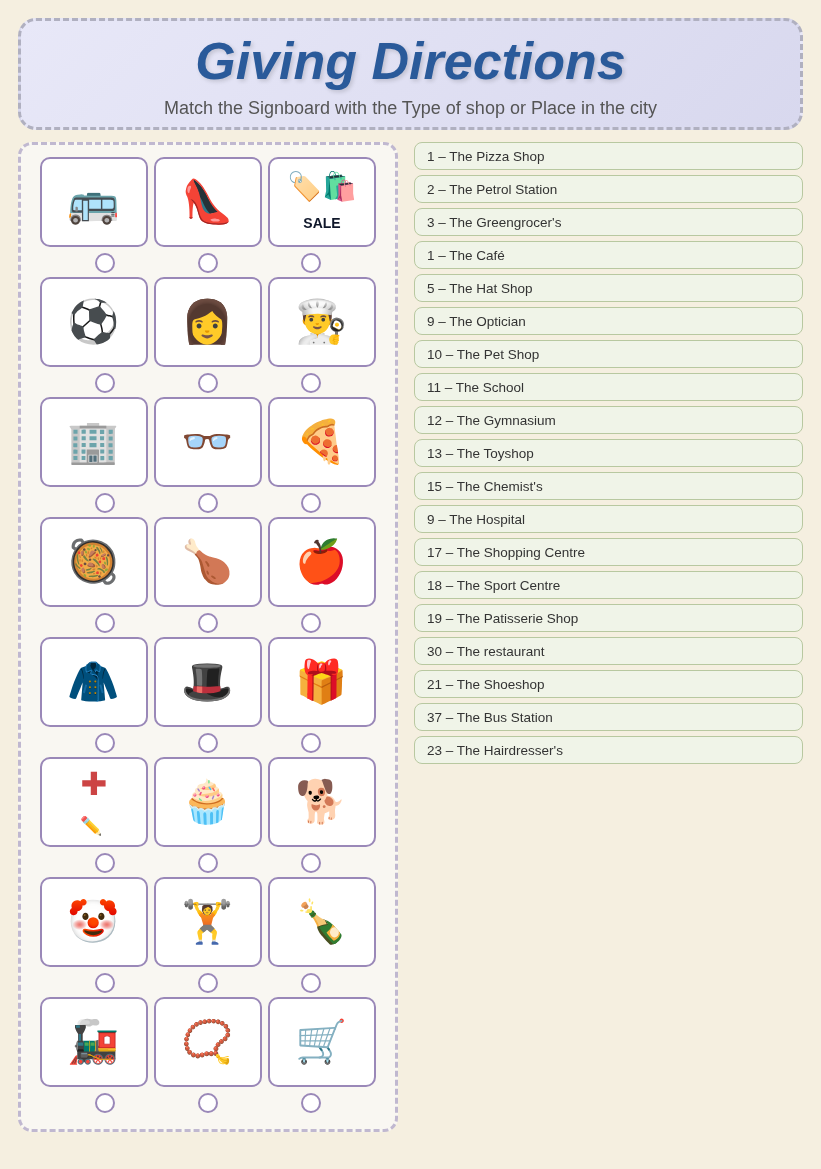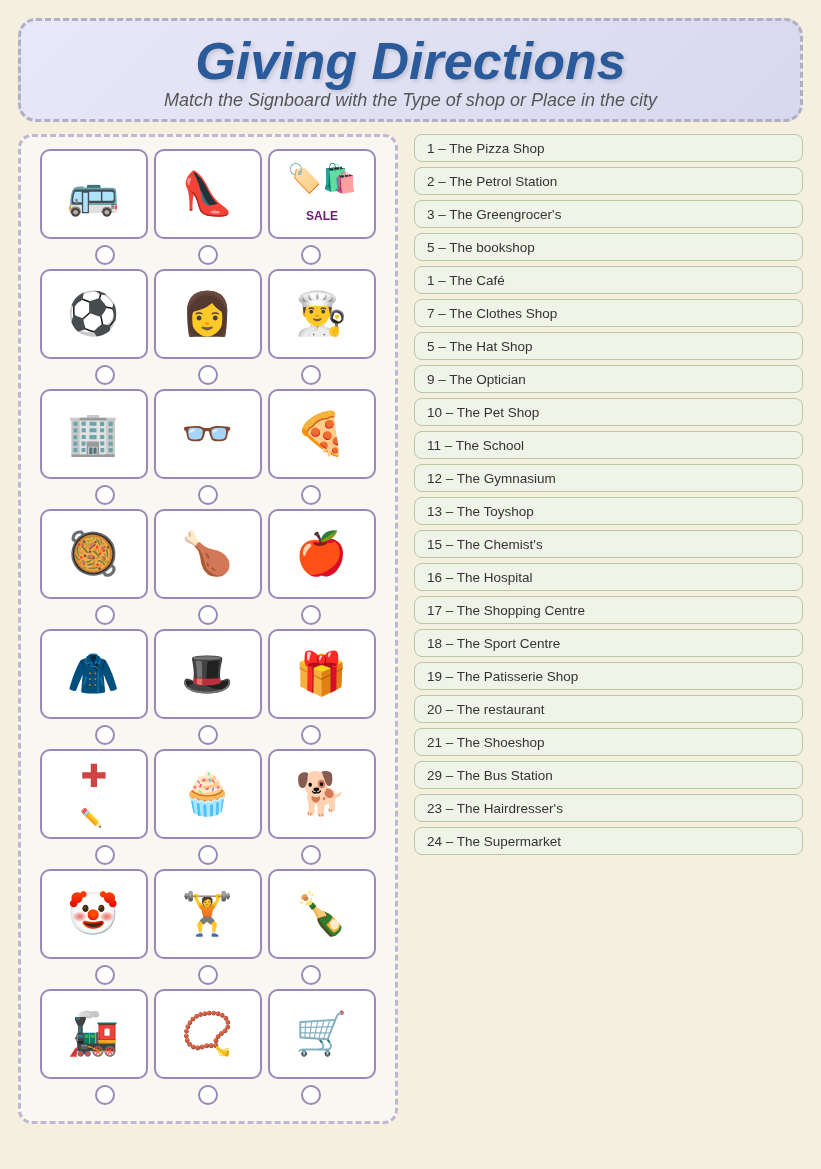--- a/index.html
+++ b/index.html
@@ -33,22 +33,21 @@
       font-weight: bold;
       text-shadow: 2px 2px 4px rgba(0,0,0,0.15);
       line-height: 1.1;
       font-style: italic;
     }
 
     .subtitle {
       font-size: 18px;
       font-family: 'Comic Sans MS', cursive, sans-serif;
       color: #555;
-      font-style: italic;
-      margin-top: 0;
+      margin-top: 8px;
     }
 
     
     .main-content {
       display: flex;
       gap: 16px;
       margin-top: 8px;
     }
 
     
@@ -145,21 +144,21 @@
       <div class="image-grid-container">
 
         <div class="image-row">
           <div class="image-cell">
             <span class="cell-icon">🚌</span>
           </div>
           <div class="image-cell">
             <span class="cell-icon">👠</span>
           </div>
           <div class="image-cell">
-            <span style="font-size:28px; text-align:center; padding:4px;">🏷️🛍️<br><small style="font-size:12px;color:#701a75;font-weight:bold;">SALE</small></span>
+            <span style="font-size:28px; text-align:center; padding:4px;">🏷️🛍️<br><small style="font-size:14px;color:#0f172a;font-weight:bold;">SALE</small></span>
           </div>
         </div>
 
         <div class="row-connectors">
           <div class="connector-circle"></div>
           <div class="connector-circle"></div>
           <div class="connector-circle"></div>
         </div>
 
         <div class="image-row">
@@ -288,35 +287,32 @@
           <div class="connector-circle"></div>
         </div>
 
       </div>
     </div>
 
     <div class="right-panel">
     <div class="list-item-box">1 – The Pizza Shop</div>
         <div class="list-item-box">2 – The Petrol Station</div>
         <div class="list-item-box">3 – The Greengrocer's</div>
-        <div class="list-item-box">5 – The bookshop</div>
         <div class="list-item-box">1 – The Café</div>
-        <div class="list-item-box">7 – The Clothes Shop</div>
         <div class="list-item-box">5 – The Hat Shop</div>
         <div class="list-item-box">9 – The Optician</div>
         <div class="list-item-box">10 – The Pet Shop</div>
         <div class="list-item-box">11 – The School</div>
         <div class="list-item-box">12 – The Gymnasium</div>
         <div class="list-item-box">13 – The Toyshop</div>
         <div class="list-item-box">15 – The Chemist's</div>
-        <div class="list-item-box">16 – The Hospital</div>
+        <div class="list-item-box">9 – The Hospital</div>
         <div class="list-item-box">17 – The Shopping Centre</div>
         <div class="list-item-box">18 – The Sport Centre</div>
         <div class="list-item-box">19 –  The Patisserie Shop</div>
-        <div class="list-item-box">20 – The restaurant</div>
+        <div class="list-item-box">30 – The restaurant</div>
         <div class="list-item-box">21 – The Shoeshop</div>
-        <div class="list-item-box">29 – The Bus Station</div>
+        <div class="list-item-box">37 – The Bus Station</div>
         <div class="list-item-box">23 – The Hairdresser's</div>
-        <div class="list-item-box">24 – The Supermarket</div>
       </div>
 
   </div>
 </div>
 
 </body></html>

